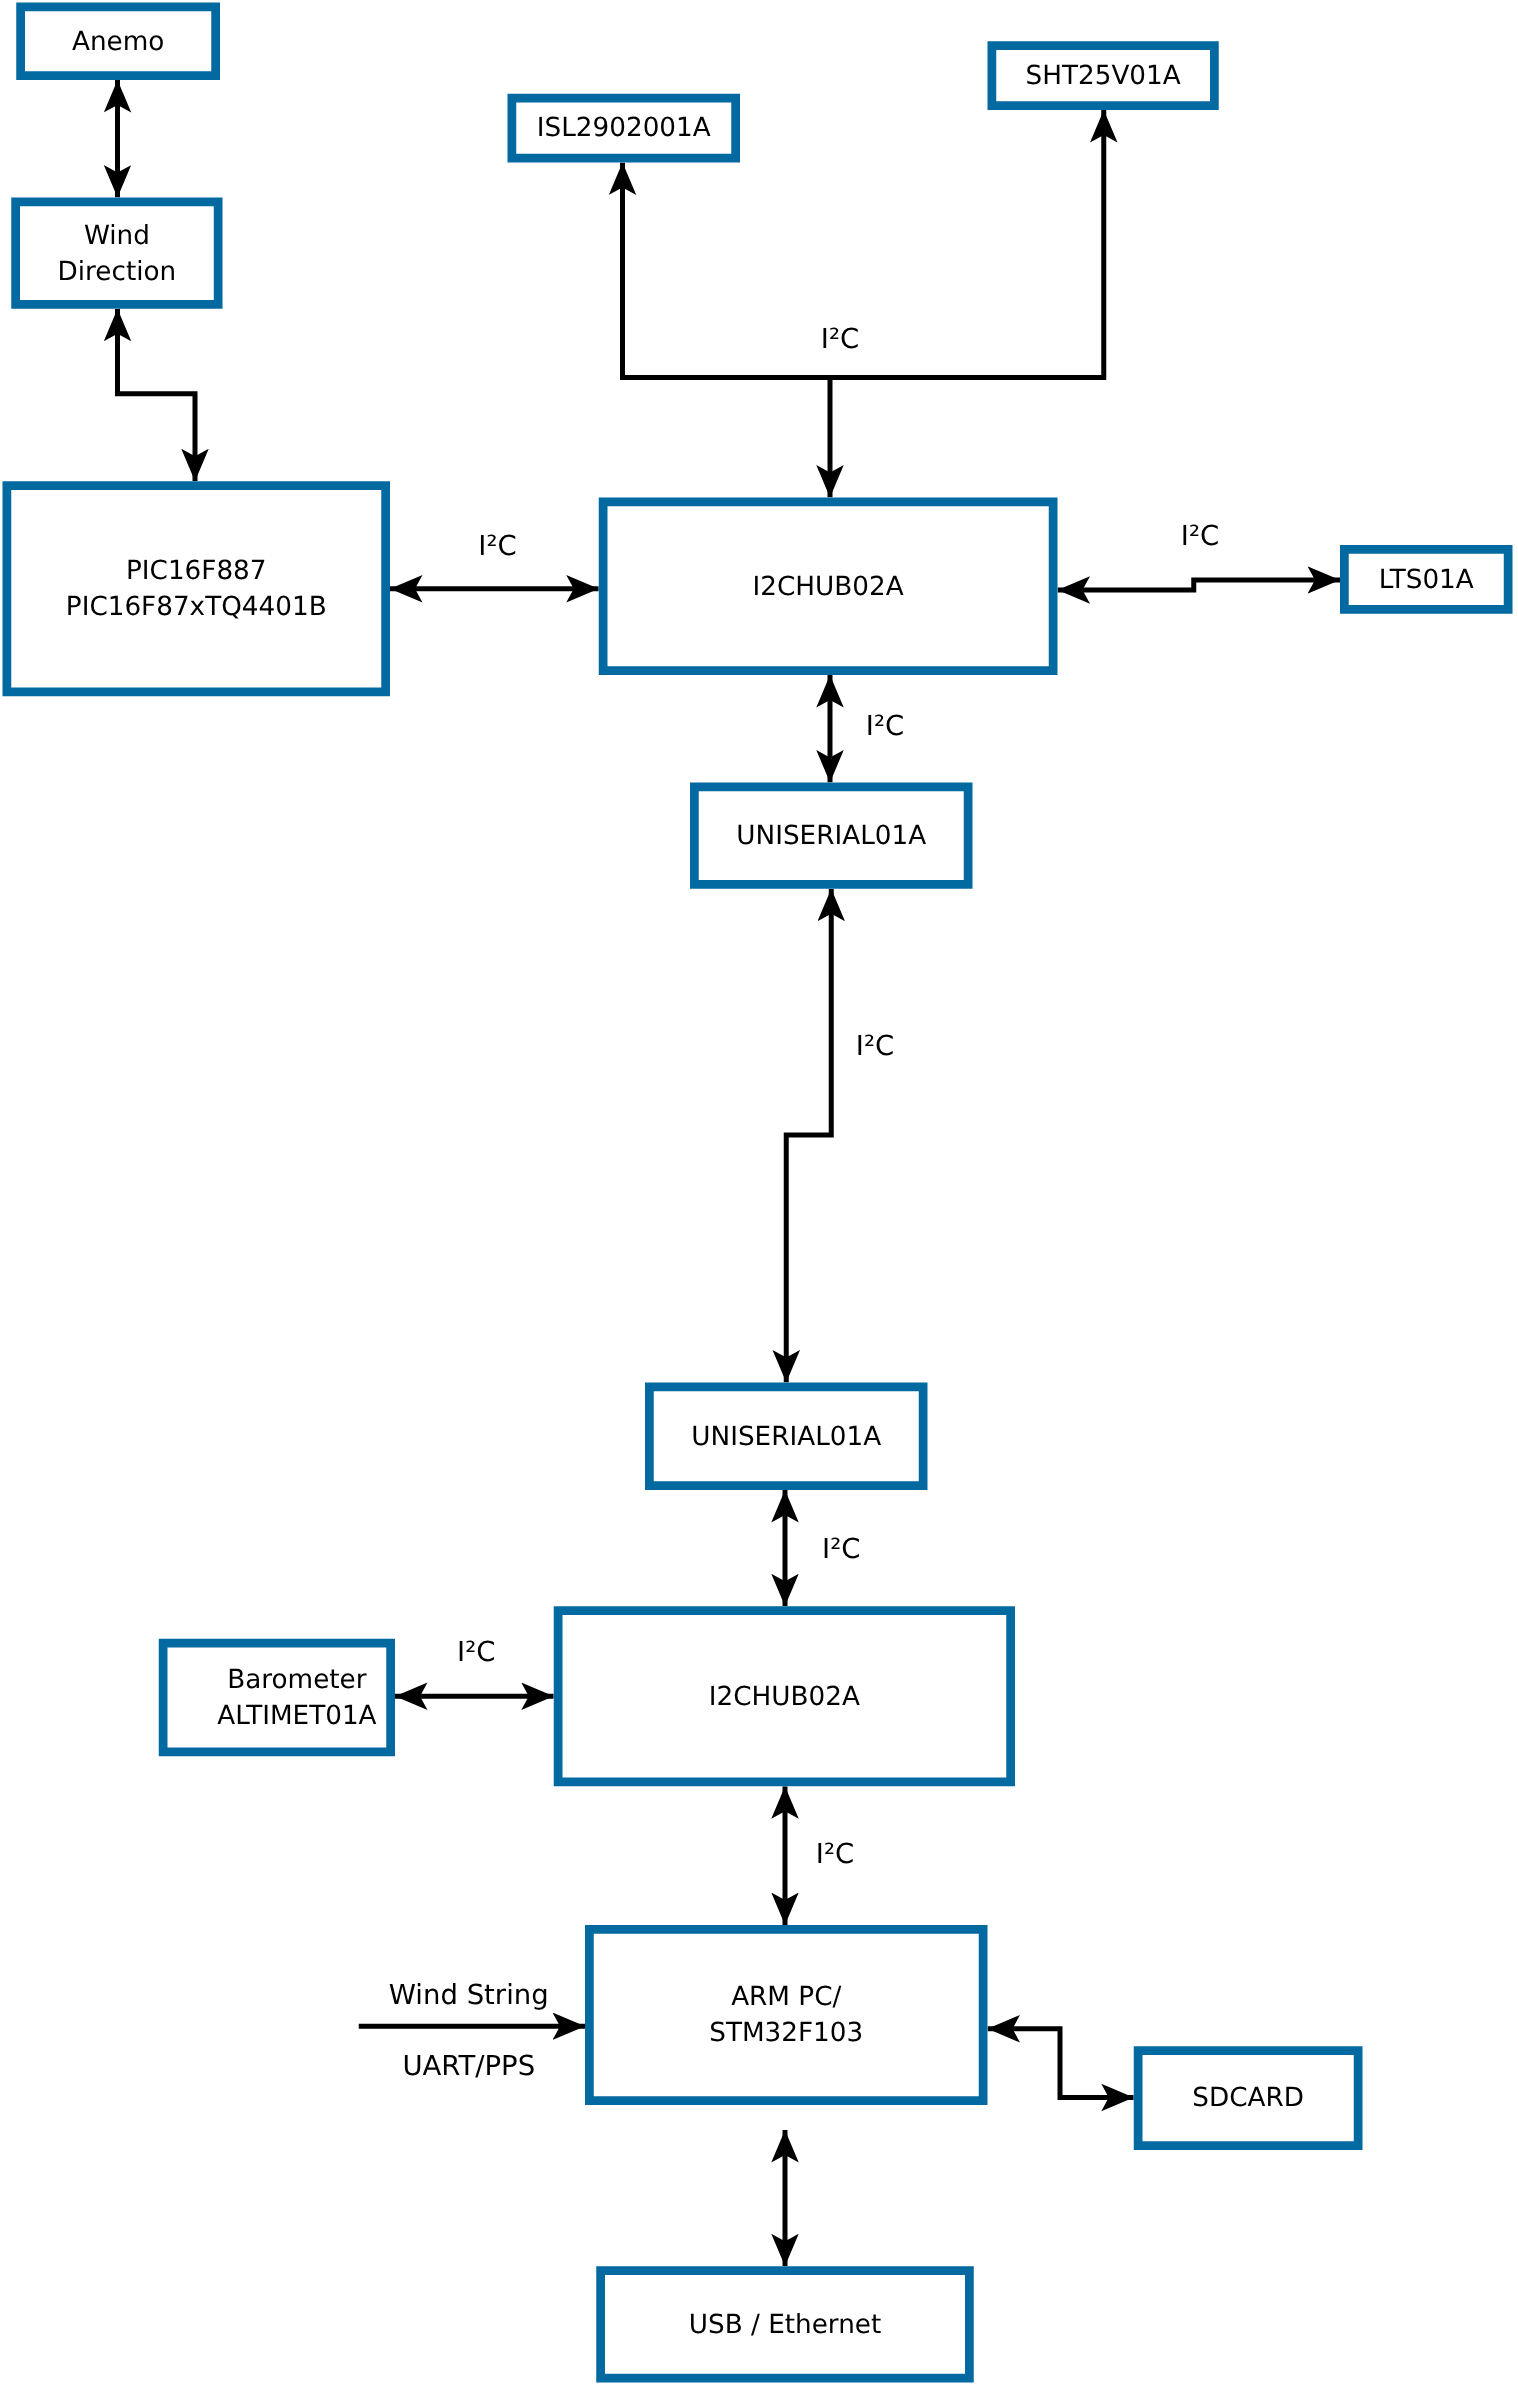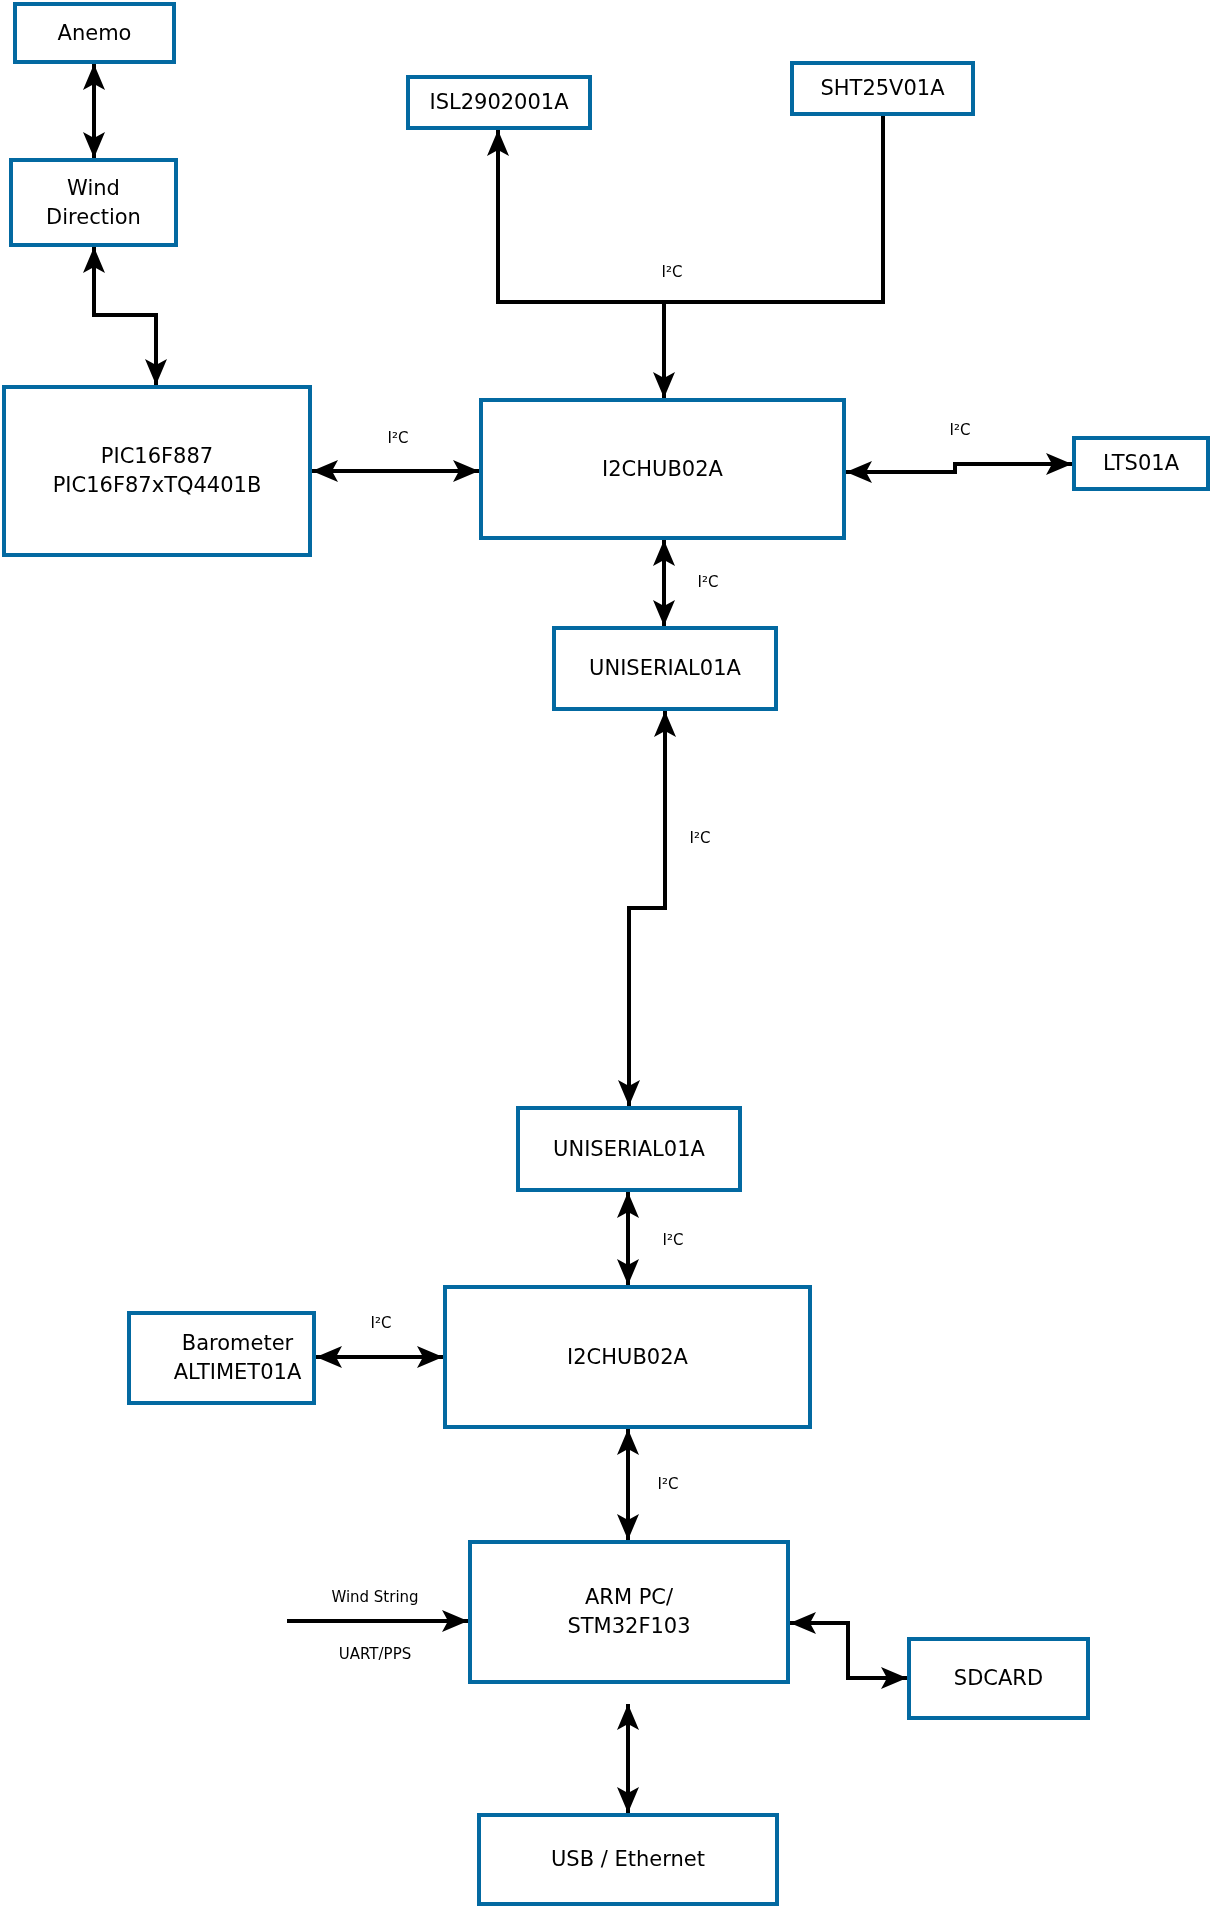--- a/index.html
+++ b/index.html
@@ -18,44 +18,44 @@
   }
   #wires {
     position: absolute;
     left: 0; top: 0;
     width: 1214px;
     height: 1908px;
   }
   .node {
     position: absolute;
     box-sizing: border-box;
-    border: 4px solid #0369a1;
+    border: 7px solid #0369a1;
     background: #ffffff;
     display: flex;
     flex-direction: column;
     align-items: center;
     justify-content: center;
     text-align: center;
     font-size: 21px;
     line-height: 29px;
     white-space: nowrap;
   }
   .edge-label {
     position: absolute;
     transform: translate(-50%, -50%);
-    font-size: 15px;
+    font-size: 22px;
     line-height: 24px;
     white-space: nowrap;
   }
   
   #n-anemo  { left: 13px;   top: 2px;    width: 163px; height: 62px; }
   #n-wind   { left: 9px;    top: 158px;  width: 169px; height: 89px; }
   #n-pic    { left: 2px;    top: 385px;  width: 310px; height: 172px; }
   #n-isl    { left: 406px;  top: 75px;   width: 186px; height: 55px; }
-  #n-sht    { left: 790px;  top: 33px;   width: 185px; height: 55px; margin-top: 28px; }
+  #n-sht    { left: 790px;  top: 33px;   width: 185px; height: 55px; }
   #n-hub1   { left: 479px;  top: 398px;  width: 367px; height: 142px; }
   #n-lts    { left: 1072px; top: 436px;  width: 138px; height: 55px; }
   #n-uni1   { left: 552px;  top: 626px;  width: 226px; height: 85px; }
   #n-uni2   { left: 516px;  top: 1106px; width: 226px; height: 86px; }
   #n-hub2   { left: 443px;  top: 1285px; width: 369px; height: 144px; }
   #n-baro   { left: 127px;  top: 1311px; width: 189px; height: 94px; padding-left: 32px; }
   #n-arm    { left: 468px;  top: 1540px; width: 322px; height: 144px; }
   #n-gps    { left: 109px;  top: 1583px; width: 178px; height: 77px; }
   #n-sdcard { left: 907px;  top: 1637px; width: 183px; height: 83px; justify-content: center; }
   #n-usb    { left: 477px;  top: 1813px; width: 302px; height: 93px; }

